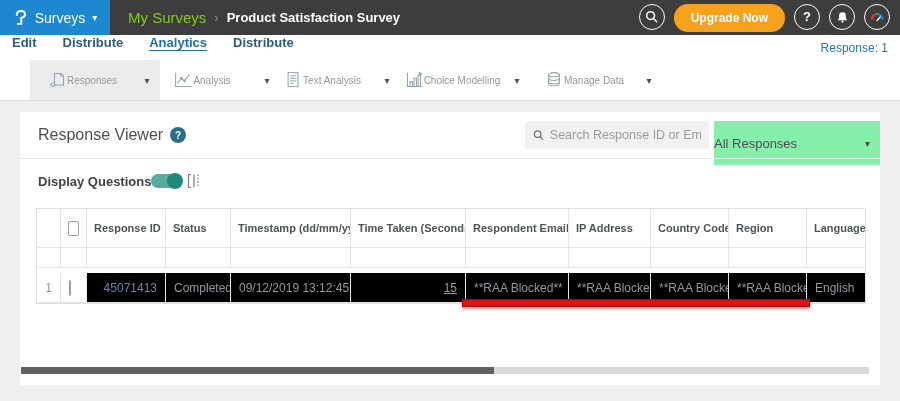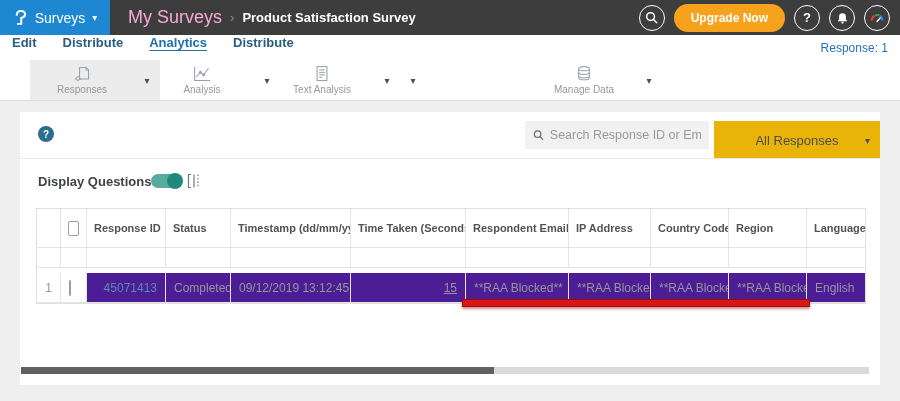--- a/index.html
+++ b/index.html
@@ -7,43 +7,43 @@
     font-family:"Liberation Sans", sans-serif; background:#efefef; }
 
   
   .topbar { position:absolute; left:0; top:0; width:900px; height:35px;
     background:#3d3d3d; display:flex; align-items:center; }
   .brand { width:110px; height:35px; background:#1d87d2; color:#fff;
     display:flex; align-items:center; justify-content:center; gap:7px;
     font-size:14px; cursor:pointer; }
   .brand .caret { font-size:10px; color:#eaf4fb; }
   .crumbs { display:flex; align-items:center; gap:8px; margin-left:18px; }
-  .crumb-parent { color:#f9a8d4; font-size:18px; cursor:pointer; }
+  .crumb-parent { color:#84cc16; font-size:15px; cursor:pointer; }
   .crumb-sep { color:#8f8f8f; font-size:13px; }
   .crumb-current { color:#ffffff; font-size:13px; font-weight:bold; }
-  .topbar-right { margin-left:auto; display:flex; align-items:center; gap:9px;
+  .topbar-right { margin-left:auto; display:flex; gap:9px;
     margin-right:10px; }
   .circle-btn { width:26px; height:26px; border:1.5px solid #fff; border-radius:50%;
     display:flex; align-items:center; justify-content:center; cursor:pointer;
     color:#fff; font-size:13px; font-weight:bold; background:transparent; }
   .upgrade { background:#f6a21d; color:#fff; font-size:12px; font-weight:bold;
     border:none; border-radius:14px; padding:7px 17px; cursor:pointer; }
 
   
   .tabrow { position:absolute; left:0; top:35px; width:900px; height:25px;
     background:#fff; display:flex; gap:26px; padding-left:12px; }
   .tab { font-size:13px; font-weight:bold; color:#2b5d7d; cursor:pointer; }
   .tab.active { color:#1d6fae; text-decoration:underline; text-underline-offset:3px; }
   .resp-count { position:absolute; right:12px; top:6px; color:#2276bd; font-size:12px; }
 
   
   .toolbar { position:absolute; left:0; top:60px; width:900px; height:41px;
     background:#fff; border-bottom:1px solid #dedede; }
   .tgroup { position:absolute; top:0; height:40px; display:flex; }
-  .ttile { width:104px; height:40px; display:flex; flex-direction:column;
+  .ttile { width:104px; height:40px; display:flex; flex-direction:row;
     align-items:center; justify-content:center; cursor:pointer; }
   .ttile svg { width:20px; height:18px; }
   .tlabel { font-size:10px; color:#97979c; margin-top:1px; }
   .tcaret { width:26px; height:40px; display:flex; align-items:center;
     justify-content:center; color:#4f4f4f; font-size:10px; cursor:pointer; }
   .tgroup.active .ttile, .tgroup.active .tcaret { background:#ececec; }
 
   
   .panel { position:absolute; left:20px; top:112px; width:860px; height:273px;
     background:#fff; }
@@ -51,22 +51,22 @@
     display:flex; align-items:center; gap:7px; }
   .help-badge { width:16px; height:16px; border-radius:50%; background:#2d6d8c;
     color:#fff; font-size:10px; font-weight:bold; display:flex; align-items:center;
     justify-content:center; cursor:pointer; }
   .search-box { position:absolute; left:505px; top:9px; width:184px; height:28px;
     background:#f1f1f1; display:flex; align-items:center; padding:0 8px; gap:6px; }
   .search-box input { border:none; outline:none; background:transparent;
     font-size:12.5px; color:#555; width:100%;
     font-family:"Liberation Sans", sans-serif; }
   .search-box input::placeholder { color:#9a9a9a; }
-  .filter-dd { position:absolute; left:694px; top:9px; width:166px; height:38px;
-    background:#eab308; display:flex; align-items:center; justify-content:center;
+  .filter-dd { position:absolute; left:694px; top:9px; width:166px; height:44px;
+    background:#86efac; display:flex; align-items:center; justify-content:flex-start;
     font-size:13px; color:#4a4e52; cursor:pointer; }
   .filter-dd .caret { position:absolute; right:10px; font-size:10px; color:#4f4f4f; }
   .pv-divider { position:absolute; left:0; top:46px; width:860px; height:1px;
     background:#e9e9e9; }
   .dq-row { position:absolute; left:18px; top:61px; display:flex;
     align-items:center; }
   .dq-label { font-size:13px; font-weight:bold; color:#3f4347; }
   .toggle { position:relative; width:30px; height:14px; border-radius:7px;
     background:#58ab9d; cursor:pointer; }
   .toggle .knob { position:absolute; right:-2px; top:-1px; width:16px; height:16px;
@@ -79,21 +79,21 @@
   .tr { display:grid;
     grid-template-columns:24px 26px 79px 65px 120px 115px 103px 82px 78px 78px 58px; }
   .tr > div { border-right:1px solid #e4e4e4; overflow:hidden; white-space:nowrap; }
   .tr > div:last-child { border-right:none; }
   .thead > div { height:39px; border-bottom:1px solid #e4e4e4; display:flex;
     align-items:center; padding:0 7px; font-size:11px; font-weight:bold;
     color:#4f5357; }
   .tfilter > div { height:20px; border-bottom:1px solid #e4e4e4; background:#fff; }
   .tgap { height:5px; background:#fff; }
   .tdata > div { height:30px; line-height:30px; padding:0 8px; font-size:12px;
-    color:#93979c; background:#4c1d95; border-bottom:1px solid #e4e4e4; }
+    color:#93979c; background:#000000; border-bottom:1px solid #e4e4e4; }
   .tdata .cell-white { background:#fff; }
   .num-cell { color:#8f8f8f; text-align:center; padding:0 2px !important; }
   .id-cell { color:#5b8bb0 !important; text-align:right; cursor:pointer; }
   .right { text-align:right;text-decoration:underline; }
   .cb { width:15px; height:15px; border:1.5px solid #9aa0a6; border-radius:2px;
     background:#fff; margin:auto; cursor:pointer; }
   .tdata .cb { margin-top:7px; }
 
   .red-bar { position:absolute; left:442px; top:187px; width:348px; height:8px;
     background:#d81616; border:1px solid #9d0d0d;
@@ -187,39 +187,50 @@
         <line x1="8.5" y1="6" x2="15.5" y2="6"></line>
           <line x1="8.5" y1="9" x2="15.5" y2="9"></line>
         <line x1="8.5" y1="12" x2="15.5" y2="12"></line>
           <line x1="8.5" y1="15" x2="12.5" y2="15"></line>
       </svg>
       <span class="tlabel">Text Analysis</span>
     </div>
     <div class="tcaret">▾</div>
   </div>
   <div class="tgroup" style="left:400px">
+    <div class="ttile">
+      <svg viewBox="0 0 24 22" fill="none" stroke="#9aa1ab" stroke-width="1.3">
+        <path d="M4 2 v17 h18"></path>
+        <rect x="7" y="13" width="3" height="6"></rect>
+          <rect x="12" y="9" width="3" height="10"></rect>
+        <rect x="17" y="5" width="3" height="14"></rect>
+          <path d="M18.5 5 v-3 l3 1.2 z"></path>
+      </svg>
+      <span class="tlabel">Choice Modelling</span>
+    </div>
     <div class="tcaret">▾</div>
   </div>
   <div class="tgroup" style="left:532px">
     <div class="ttile">
       <svg viewBox="0 0 24 22" fill="none" stroke="#9aa1ab" stroke-width="1.3">
         <ellipse cx="12" cy="4.5" rx="6.5" ry="2.5"></ellipse>
         <path d="M5.5 4.5 v11 c0 1.4 2.9 2.5 6.5 2.5 s6.5 -1.1 6.5 -2.5 v-11"></path>
         <path d="M5.5 9 c0 1.4 2.9 2.5 6.5 2.5 s6.5 -1.1 6.5 -2.5"></path>
         <path d="M5.5 13 c0 1.4 2.9 2.5 6.5 2.5 s6.5 -1.1 6.5 -2.5"></path>
       </svg>
       <span class="tlabel">Manage Data</span>
     </div>
     <div class="tcaret">▾</div>
   </div>
 </div>
 
 <div class="panel">
 
   <div class="pv-title">
+    <span>Response Viewer</span>
     <span class="help-badge">?</span>
   </div>
 
   <div class="search-box">
     <svg width="12" height="12" viewBox="0 0 14 14">
         <circle cx="6" cy="6" r="4.2" fill="none" stroke="#6d6d6d" stroke-width="1.6"></circle>
         <line x1="9.2" y1="9.2" x2="12.6" y2="12.6" stroke="#6d6d6d" stroke-width="1.6" stroke-linecap="round"></line>
       </svg>
     <input type="text" placeholder="Search Response ID or Email" style="">
   </div>

